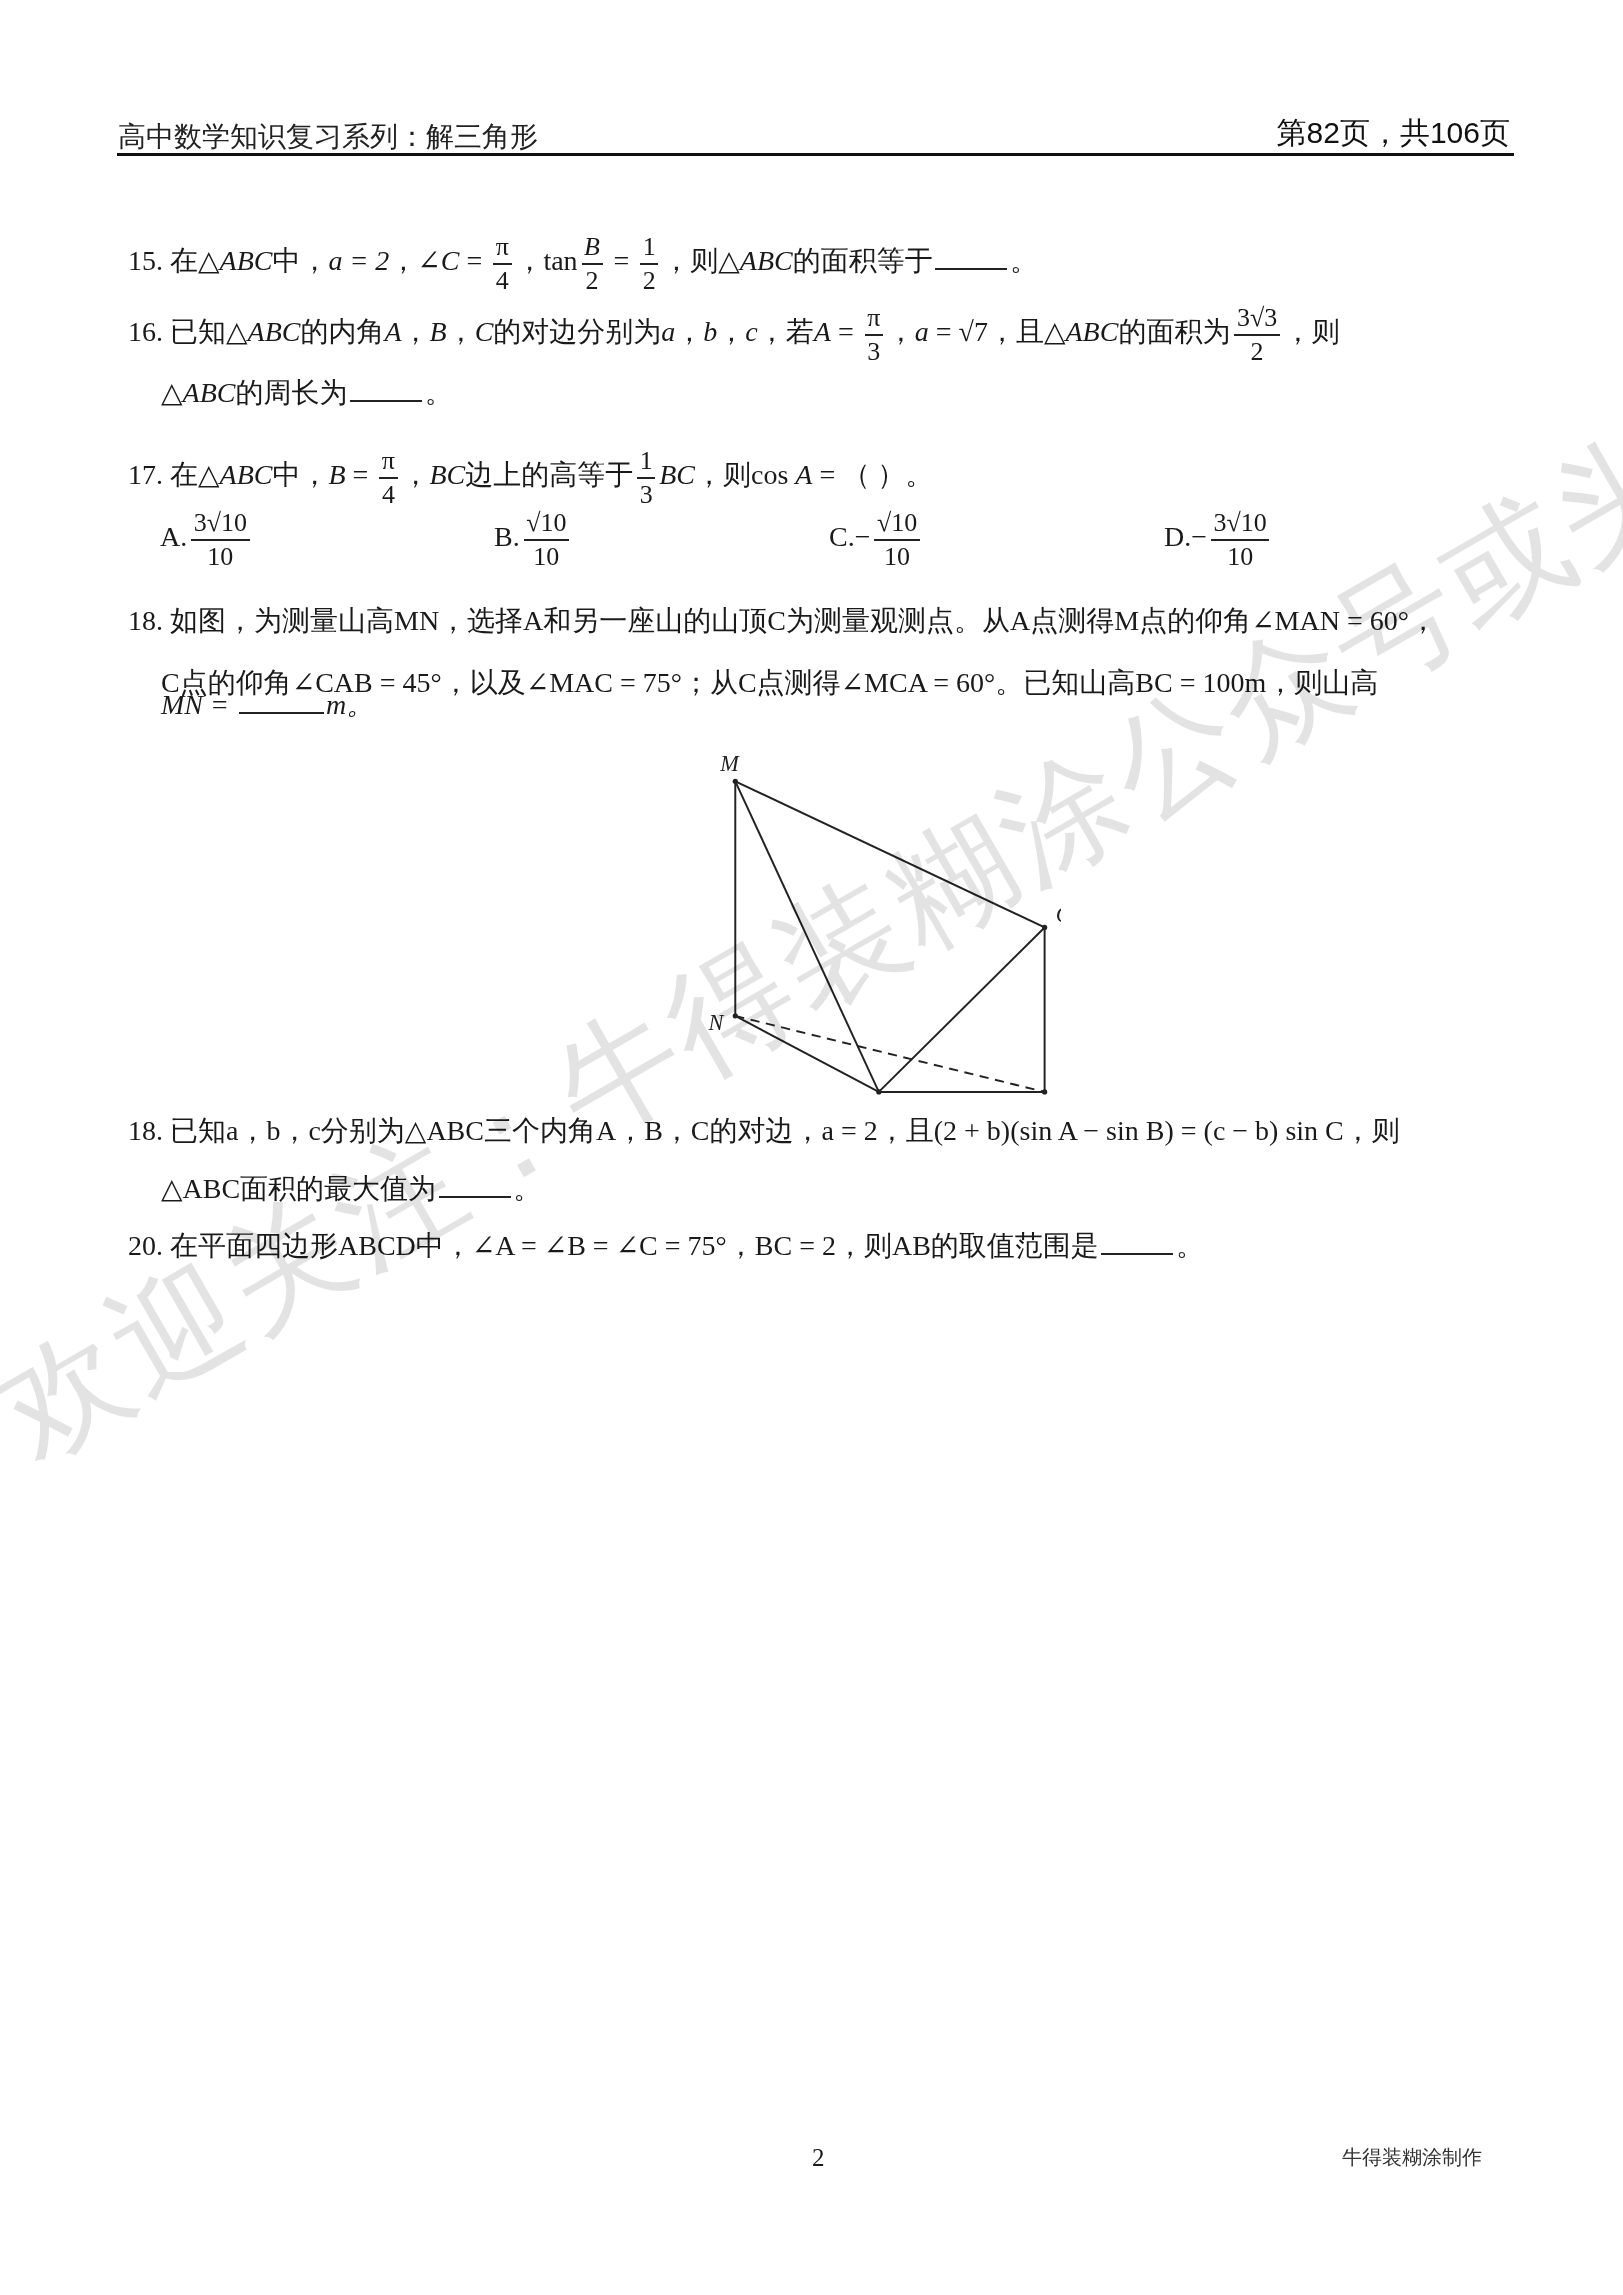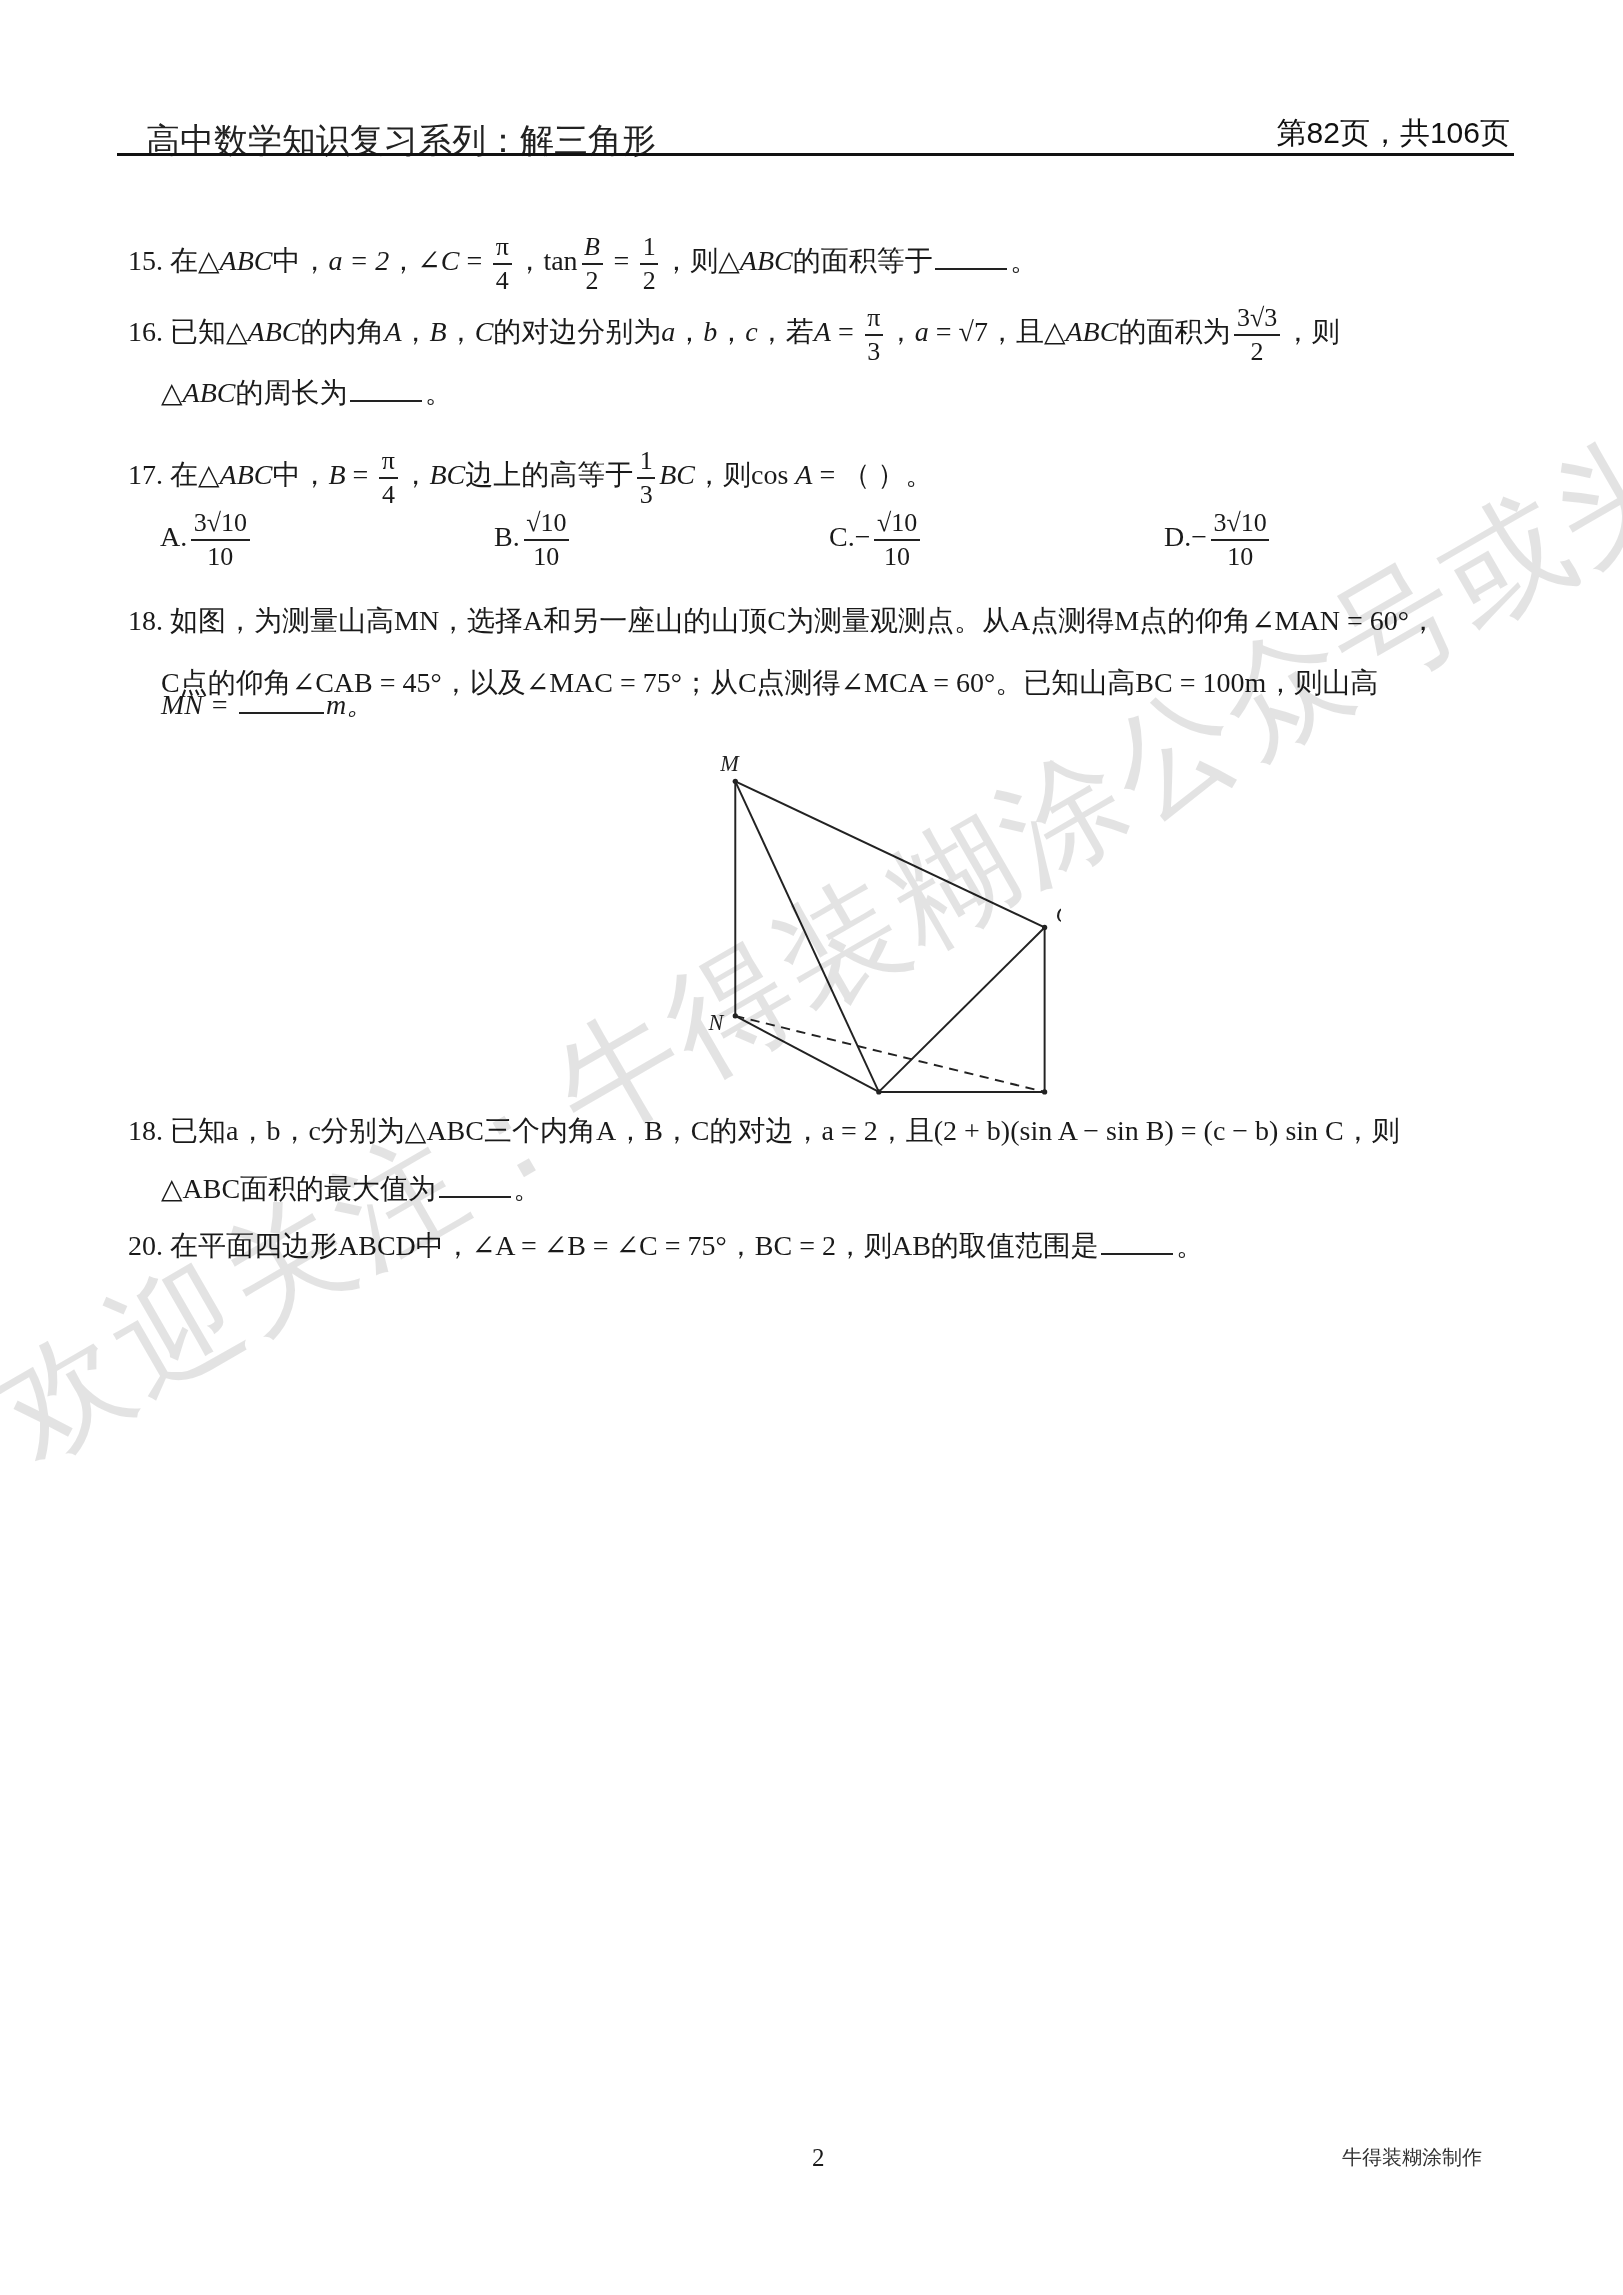--- a/index.html
+++ b/index.html
@@ -1,19 +1,19 @@
 <!DOCTYPE html>
 <html style="font-size:10.5px"><head>
 <meta charset="utf-8">
 <style>
   html, body { margin:0; padding:0; background:#ffffff; }
   body { width:1623px; height:2295px; position:relative; overflow:hidden;
          font-family:"Liberation Serif","DejaVu Serif",serif; color:#1a1a1a; }
-  .header-left { position:absolute; left:118px; top:118px; font-size:34px;
-                 font-family:"Liberation Serif","DejaVu Serif",serif; color:#222;margin-left:28px; }
+  .header-left { position:absolute; left:118px; top:118px; font-size:28px;
+                 font-family:"Liberation Serif","DejaVu Serif",serif; color:#222; }
   .header-right { position:absolute; right:113px; top:113px; font-size:30px;
                   font-family:"Liberation Sans","DejaVu Sans",sans-serif; color:#111; }
   .header-rule { position:absolute; left:117px; width:1397px; top:153px; height:2.6px; background:#111; }
 
   .q { position:absolute; left:128px; font-size:28px; line-height:1; white-space:nowrap; }
   .cont { left:161px; }
   .m { font-style:italic; font-family:"Liberation Serif","DejaVu Serif",serif; }
   .frac { display:inline-flex; flex-direction:column; align-items:center; vertical-align:middle;
           margin:0 3.9px; font-size:26px; line-height:1.05; }
   .frac .num { padding:0 2.6px 2.6px 2.6px; border-bottom:2px solid #222; }

